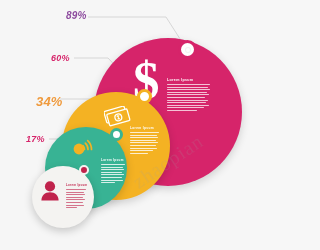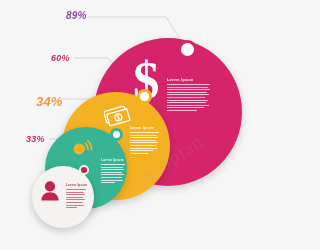--- a/index.html
+++ b/index.html
@@ -142,21 +142,21 @@
       <path d="M88 17 L166 17 L182 42"></path>
       <path d="M74 58 L108 58 L140 92"></path>
       <path d="M60 99 L90 99 L114 131"></path>
       <path d="M49 139 L72 139 L83 167"></path>
     </g>
   </svg>
 
   <div class="pct pct-89">89%</div>
   <div class="pct pct-47">60%</div>
   <div class="pct pct-34">34%</div>
-  <div class="pct pct-17">33%</div>
+  <div class="pct pct-17">17%</div>
 
   <div class="circle c-pink"></div>
 
   <div class="icon dollar">$</div>
 
   <div class="tblock tb-pink">
     <div class="theading">Lorem Ipsum</div>
     <div class="tline" style="width:100%"></div>
     <div class="tline" style="width:96%"></div>
     <div class="tline" style="width:99%"></div>

